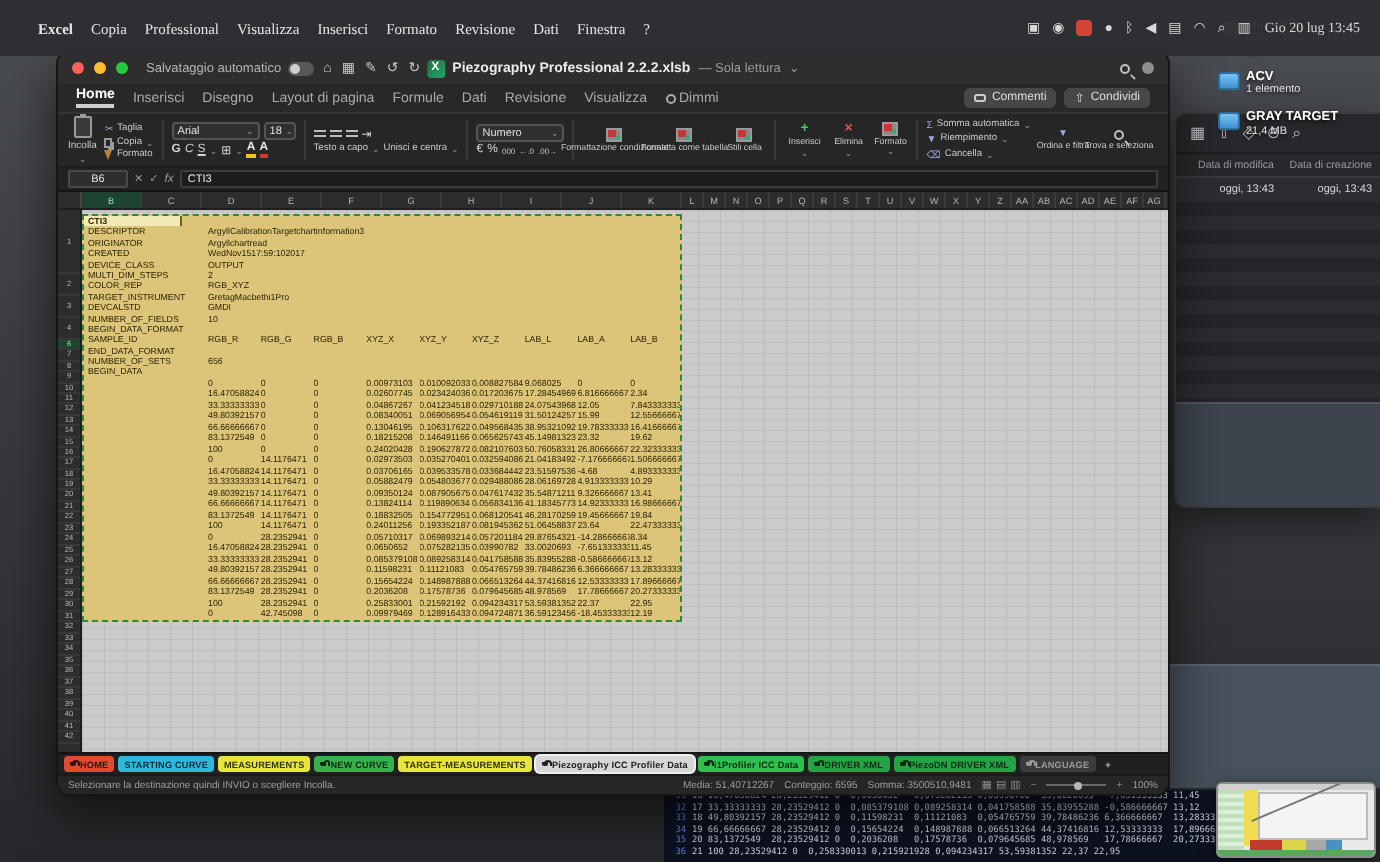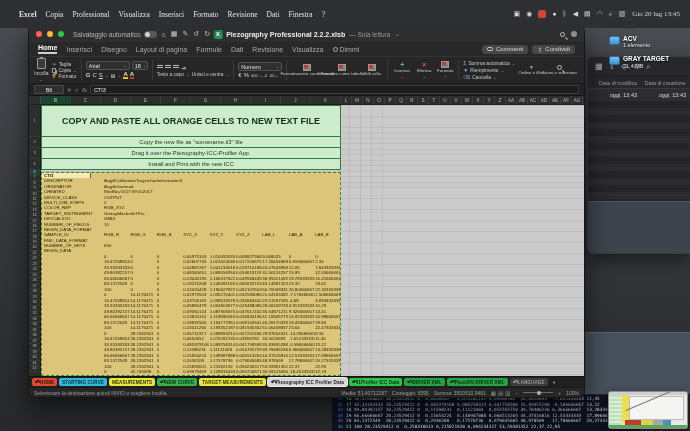--- a/index.html
+++ b/index.html
@@ -522,26 +522,20 @@
             <div class="row-h rh-data">36</div>
             <div class="row-h rh-data">37</div>
             <div class="row-h rh-data">38</div>
             <div class="row-h rh-data">39</div>
             <div class="row-h rh-data">40</div>
             <div class="row-h rh-data">41</div>
             <div class="row-h rh-data">42</div>
           </div>
         <div class="cells">
           <div class="content">
-            <div id="green-rows">
-                <div class="g-big">COPY AND PASTE ALL ORANGE CELLS TO NEW TEXT FILE</div>
-                <div class="g-row">Copy the new file as "somename.ti3" file</div>
-                <div class="g-row">Drag it over the Piezography-ICC-Profiler App.</div>
-                <div class="g-row">Install and Print with the new ICC</div>
-              </div>
             <div class="orange" id="orange-region">
               <div id="meta-rows">
                   <div class="o-row">
                     <span class="o-sel">CTI3</span>
                   </div>
                   <div class="o-row">
                     <span class="o-label">DESCRIPTOR</span>
                     <span class="o-value">ArgyllCalibrationTargetchartinformation3</span>
                   </div>
                   <div class="o-row">

